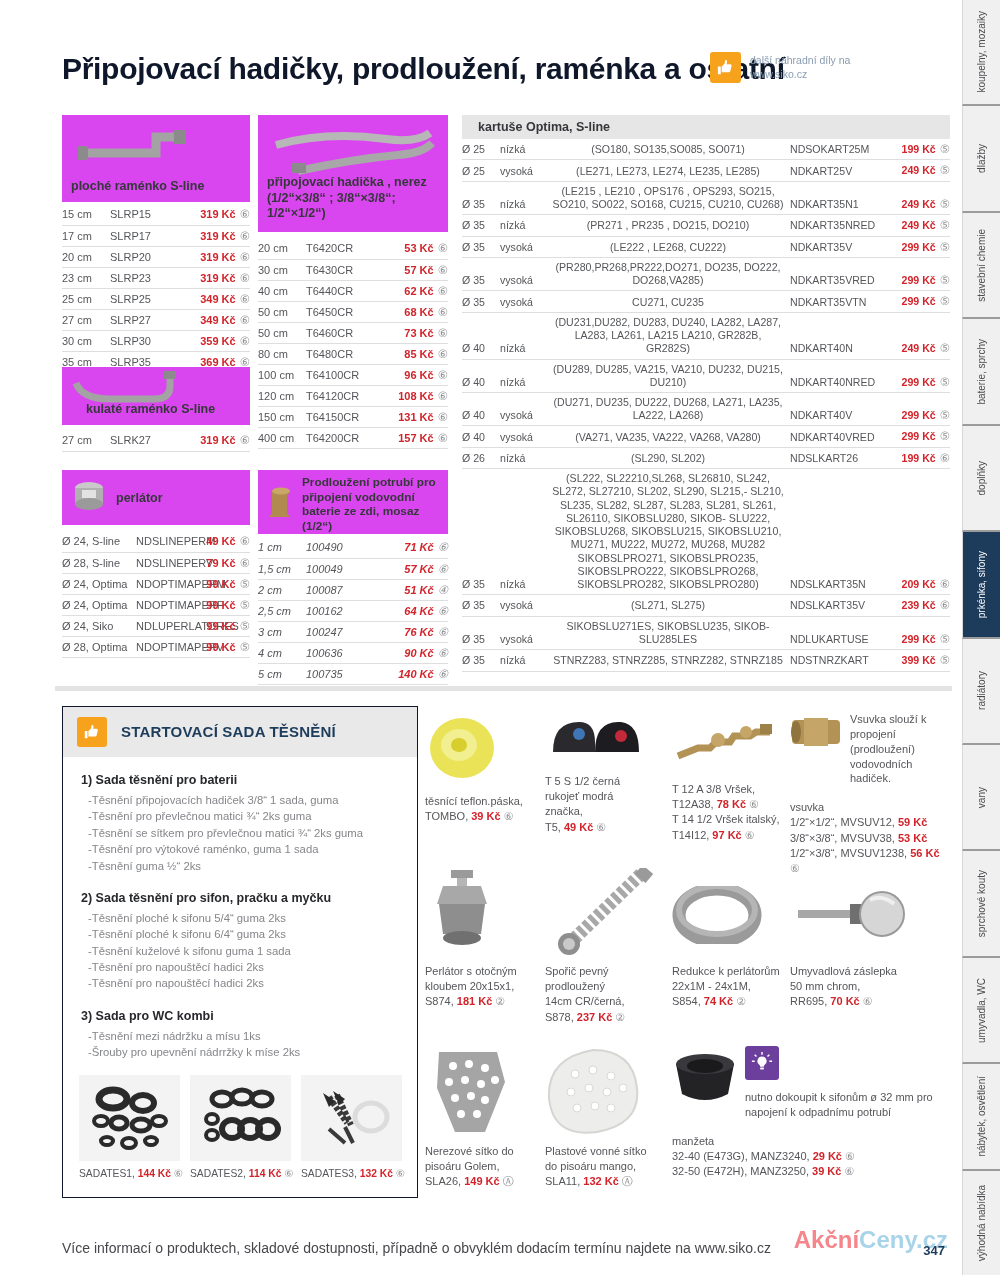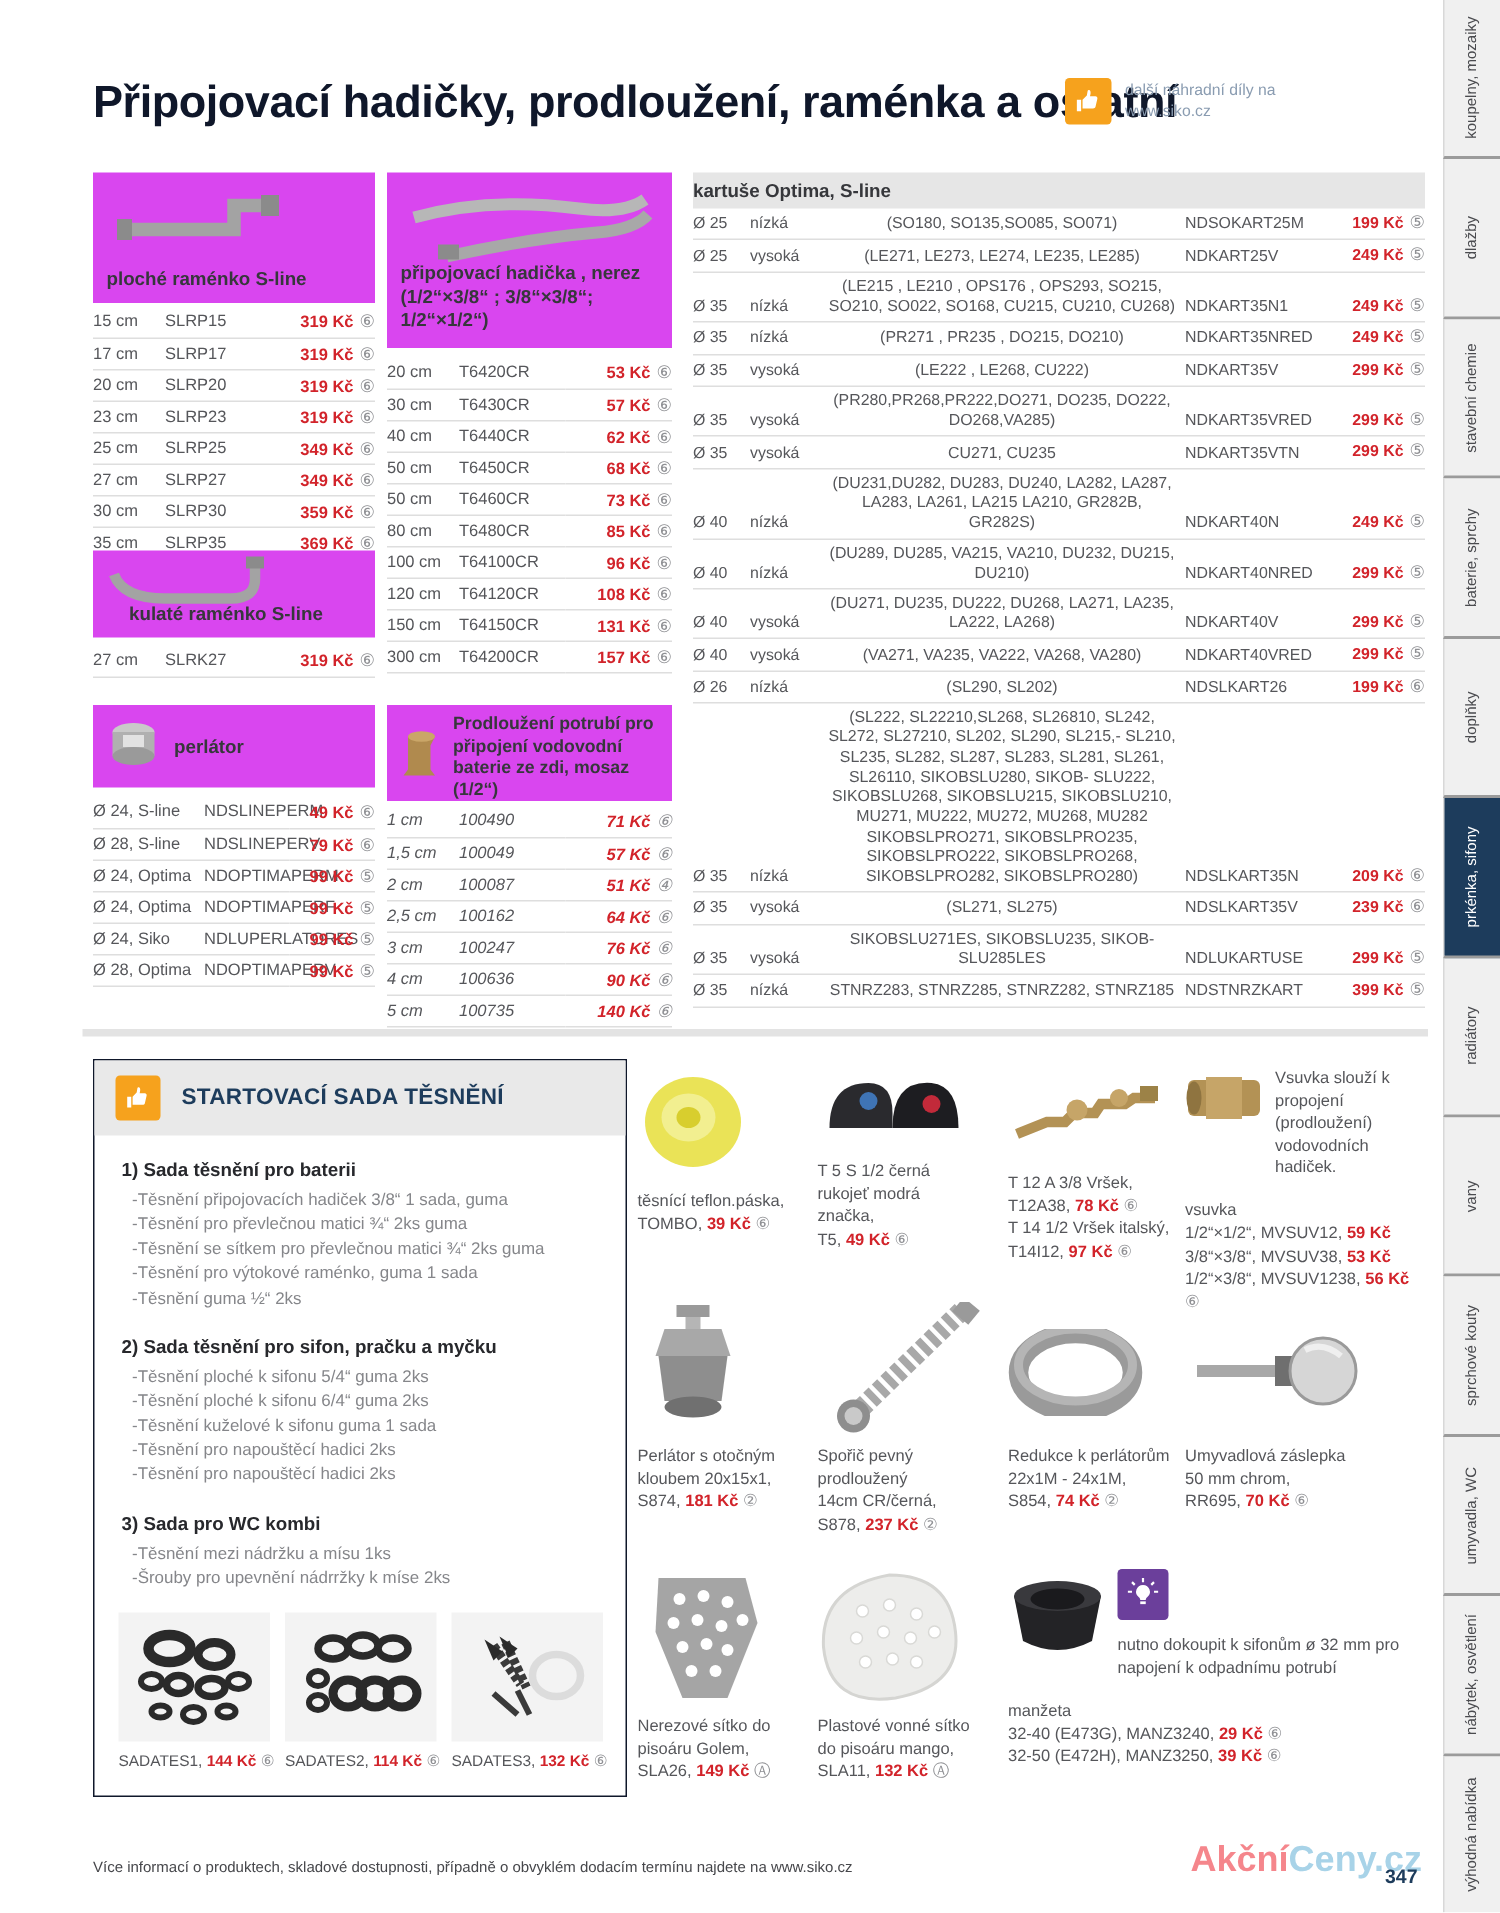--- a/index.html
+++ b/index.html
@@ -28,21 +28,21 @@
   .ptable { position: absolute; border-collapse: collapse; table-layout: fixed; }
   .ptable td { border-bottom: 1px solid #dedede; font-size: 11px; color: #55565a; padding: 3px 0 3px 0; vertical-align: middle; }
   .ptable tr { height: 21px; }
   td.c-size { width: 48px; }
   td.c-price { text-align: right; }
   .price { color: #d2232a; font-weight: bold; white-space: nowrap; }
   .avail { color: #8f9094; font-size: 11.5px; padding-left: 4px; }
 
   
   #kartuse-wrap { position: absolute; left: 462px; top: 115px; width: 488px; }
-  #kartuse-head { background: #e6e6e6; font-size: 12.5px; font-weight: bold; color: #36373b; padding: 5px 0; }
+  #kartuse-head { background: #e6e6e6; font-size: 12.5px; font-weight: bold; color: #36373b; padding: 5px 16px; }
   #kartuse { width: 100%; border-collapse: collapse; table-layout: fixed; }
   #kartuse td { border-bottom: 1px solid #dedede; font-size: 10.6px; color: #55565a; padding: 3px 0; vertical-align: bottom; line-height: 1.25; }
   #kartuse td.k-dia { width: 38px; }
   #kartuse td.k-var { width: 52px; }
   #kartuse td.k-desc { width: 232px; text-align: center; }
   #kartuse td.k-code { width: 106px; padding-left: 6px; }
   #kartuse td.k-price { width: 60px; text-align: right; }
 
   .divider { position: absolute; left: 55px; top: 686px; width: 897px; height: 5px; background: #e3e3e3; }
 
@@ -65,21 +65,21 @@
   .card .img { display: flex; align-items: flex-start; }
   .card .line { line-height: 1.38; }
   .seg-n { color: #55565a; }
   .seg-r { color: #d2232a; font-weight: bold; }
   .seg-g { color: #8f9094; }
   .note { font-size: 11px; color: #55565a; line-height: 1.35; }
   .tipbox { position: absolute; left: 745px; top: 1046px; width: 208px; }
   .tip-ico { width: 34px; height: 34px; background: #6b3f9b; border-radius: 3px; display: flex; align-items: center; justify-content: center; margin-bottom: 10px; }
 
   
-  #footer-note { position: absolute; left: 62px; top: 1240px; font-size: 10px; color: #46474b; }
+  #footer-note { position: absolute; left: 62px; top: 1240px; font-size: 14px; color: #46474b; }
   #logo { position: absolute; right: 52px; top: 1226px; font-size: 24px; font-weight: bold; white-space: nowrap; }
   #logo .p1 { color: #f5868c; }
   #logo .p2 { color: #a8d3e8; }
   #pagenum { position: absolute; right: 55px; top: 1243px; font-size: 13px; font-weight: bold; color: #1d3c5c; }
 </style>
 </head>
 <body>
 
 <div id="page">
 
@@ -304,21 +304,21 @@
           <td class="c-size">120 cm</td>
           <td>T64120CR</td>
           <td class="c-price"><span class="price">108 Kč</span><span class="avail">⑥</span></td>
         </tr>
         <tr>
           <td class="c-size">150 cm</td>
           <td>T64150CR</td>
           <td class="c-price"><span class="price">131 Kč</span><span class="avail">⑥</span></td>
         </tr>
         <tr>
-          <td class="c-size">300 cm</td>
+          <td class="c-size">400 cm</td>
           <td>T64200CR</td>
           <td class="c-price"><span class="price">157 Kč</span><span class="avail">⑥</span></td>
         </tr>
       </tbody>
     </table>
 
   <div class="pbox" style="left:258px;top:470px;width:190px;height:64px;">
     <svg width="30" height="34" viewBox="0 0 30 34" style="left:8px;top:15px;">
       <path d="M6 6 q9 -6 18 0 l-3 6 v16 l3 4 H3 l3 -4 V12 z" fill="#b08a4e"></path>
         <ellipse cx="15" cy="6" rx="9" ry="3.5" fill="#caa668"></ellipse>

